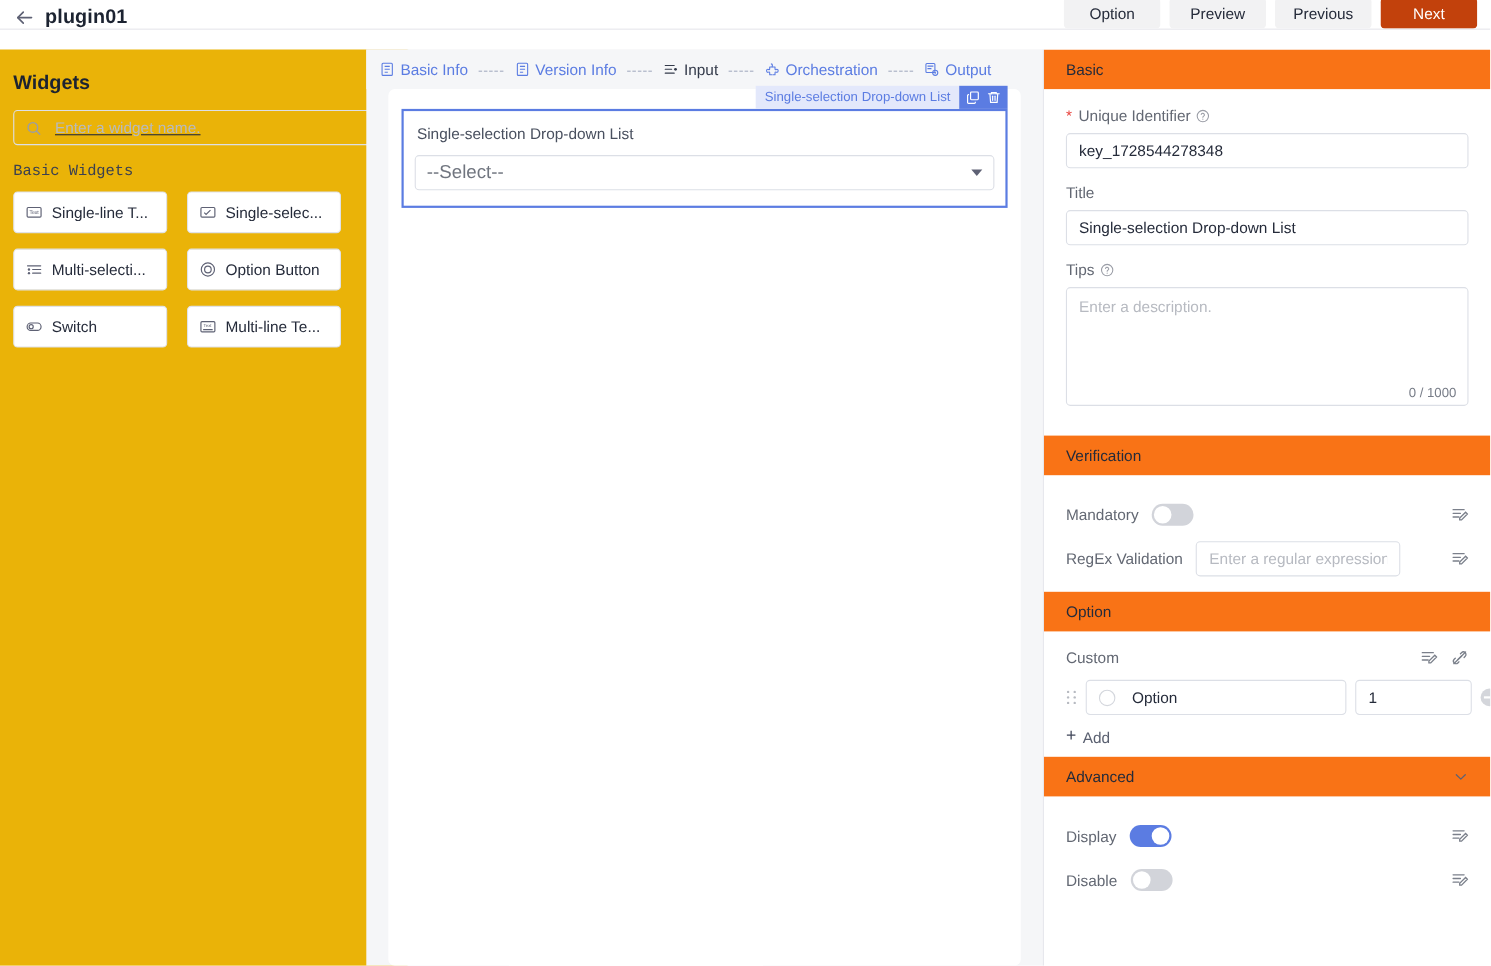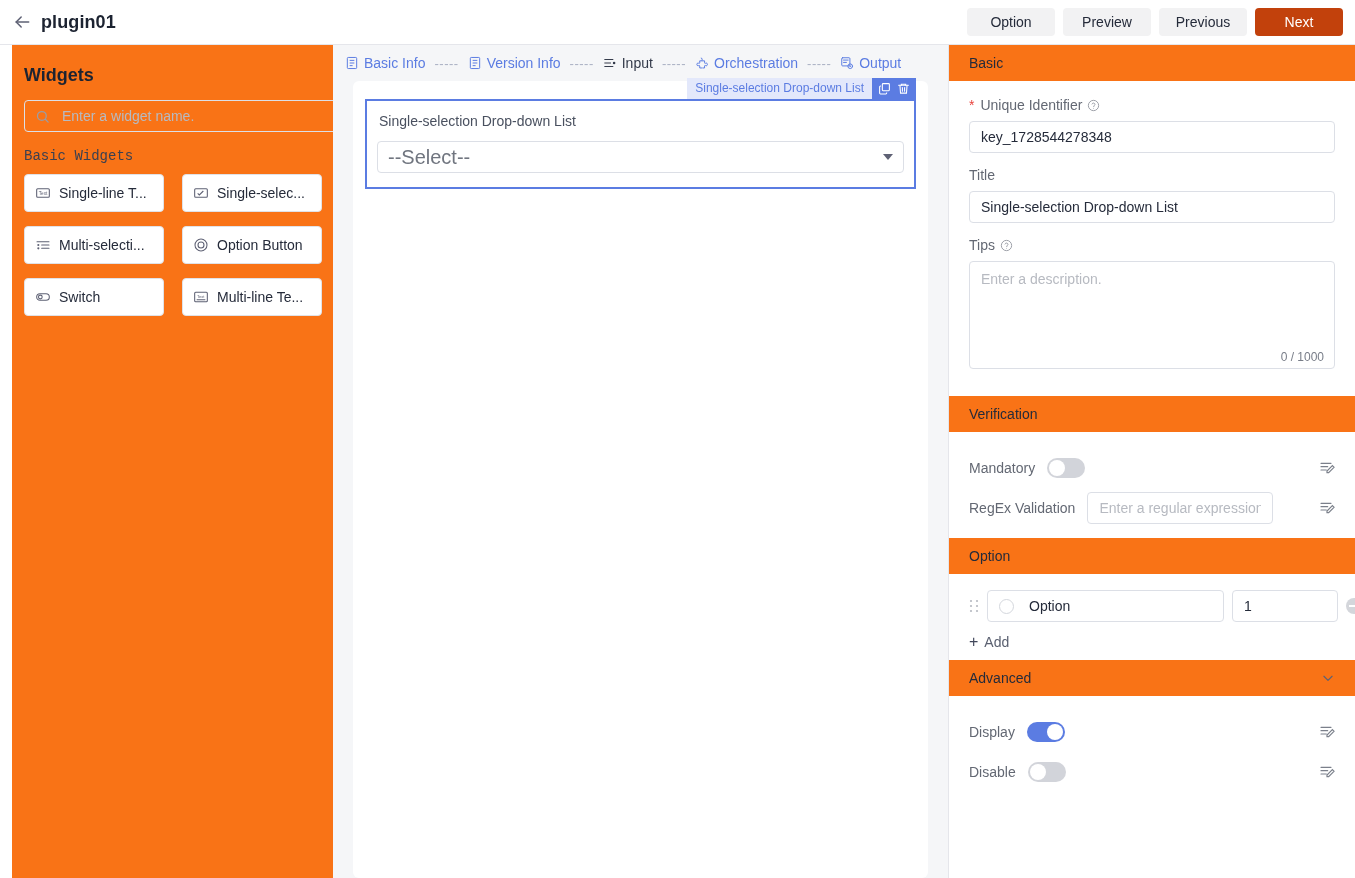--- a/index.html
+++ b/index.html
@@ -9,57 +9,58 @@
     background: #ffffff;
     font-family: "Liberation Sans", sans-serif;
     font-size: 14px;
     color: #252b3a;
     overflow: hidden;
   }
   .app { position: relative; width: 1355px; height: 878px; }
 
   
   .topbar {
-    position: absolute; top: 0; left: 0; width: 1355px; height: 45px;
+    position: absolute; top: 0; left: 0; width: 1355px; height: 27px;
     background: #fff; border-bottom: 1px solid #e5e6eb;
-    display: flex; align-items: center;
+    display: flex; align-items: flex-end;
   }
   .back-wrap { display: flex; align-items: center; padding-left: 12px; gap: 9px; }
   .back-icon { width: 20px; height: 20px; color: #5e6174; display: block; }
   .page-title { font-size: 18px; font-weight: bold; color: #1c2331; letter-spacing: 0.1px; }
   .topbar-actions {
     margin-left: auto; display: flex; align-items: center; gap: 8px; padding-right: 12px;
   }
   .btn {
     height: 28px; min-width: 88px; padding: 0 14px;
     border-radius: 4px; border: 1px solid transparent;
     font-size: 14px; line-height: 26px; text-align: center;
     background: #f2f2f3; color: #252b3a; cursor: pointer;
     font-family: "Liberation Sans", sans-serif;
   }
   .btn.primary { background: #c2410c; color: #fff; }
 
   
   .sidebar {
-    position: absolute; top: 45px; left: 12px; width: 371px; height: 833px;
-    background: #f97316; border-right: 1px solid #e5e6eb; padding: 0 12px;
+    position: absolute; top: 45px; left: 0; width: 371px; height: 833px;
+    background: #eab308; border-right: 1px solid #e5e6eb; padding: 0 12px;
   }
   .sidebar h2 {
     margin: 0; padding: 20px 0 14px 0;
     font-size: 18px; font-weight: bold; color: #1c2331;
   }
   .search-box {
     position: relative; height: 32px; border: 1px solid #dcdfe6;
     border-radius: 4px; display: flex; align-items: center; padding: 0 10px;
   }
   .search-icon { width: 15px; height: 15px; color: #9a9da6; flex: none; }
   .search-input {
     border: 0; outline: none; flex: 1; margin-left: 10px;
     font-size: 14px; color: #252b3a; background: transparent;
     font-family: "Liberation Sans", sans-serif;
+    text-decoration: underline;
   }
   .search-input::placeholder { color: #b7bac1; }
   .group-label { margin: 16px 0 10px 0; font-size: 14px; color: #3d4košice; color:#3b4050;font-family:Liberation Mono, monospace; }
   .widget-grid { display: flex; flex-wrap: wrap; gap: 14px 18px; }
   .widget-card {
     width: 140px; height: 38px; border: 1px solid #e0e2e7; border-radius: 4px;
     background: #fff; display: flex; align-items: center; gap: 8px;
     padding: 0 10px; cursor: grab; overflow: hidden;
   }
   .widget-card .wi { width: 16px; height: 16px; flex: none; color: #5e6174; }
@@ -97,21 +98,21 @@
     background: #5b7ce2; display: flex; align-items: center; gap: 6px; padding: 0 6px;
   }
   .badge-tools svg { width: 13px; height: 13px; color: #fff; cursor: pointer; }
   .widget-box {
     border: 2px solid #5b7ce2; background: #fff; padding: 12px 10px 14px 10px;
   }
   .widget-label { font-size: 14px; color: #49505f; margin: 0 0 12px 2px; }
   .select-ctl {
     height: 32px; border: 1px solid #dcdfe6; border-radius: 4px;
     display: flex; align-items: center; padding: 0 10px;
-    font-size: 20px; color: #70757f; cursor: pointer;
+    font-size: 17px; color: #70757f; cursor: pointer;
   }
   .caret { margin-left: auto; width: 0; height: 0;
     border-left: 5px solid transparent; border-right: 5px solid transparent;
     border-top: 6px solid #5e6174; }
 
   
   .right {
     position: absolute; top: 45px; left: 948px; width: 407px; height: 833px;
     background: #fff; border-left: 1px solid #e5e6eb; overflow: hidden;
   }
@@ -452,20 +453,37 @@
             <line x1="3" y1="15" x2="11" y2="15"></line>
           <path d="M20 8.5l-8 8V19h2.5l8-8z"></path>
         </svg>
       </div>
     </div>
 
     <div class="sec-header">
       <span>Option</span>
     </div>
     <div class="sec-body">
+      <div class="custom-row">
+        <span class="ttl">Custom</span>
+        <span class="icons">
+          <svg class="edit-icon" viewBox="0 0 24 24" fill="none" stroke="currentColor" stroke-width="1.8" stroke-linecap="round">
+            <line x1="3" y1="5" x2="18" y2="5"></line>
+              <line x1="3" y1="10" x2="13" y2="10"></line>
+              <line x1="3" y1="15" x2="11" y2="15"></line>
+            <path d="M20 8.5l-8 8V19h2.5l8-8z"></path>
+          </svg>
+          <svg class="link-icon" viewBox="0 0 24 24" fill="none" stroke="currentColor" stroke-width="1.8" stroke-linecap="round">
+            <path d="M9.5 14.5l5-5"></path>
+            <path d="M13 6.5l1.5-1.5a3.5 3.5 0 0 1 5 5L18 11.5"></path>
+            <path d="M11 17.5L9.5 19a3.5 3.5 0 0 1-5-5L6 12.5"></path>
+            <line x1="4" y1="20" x2="20" y2="4"></line>
+          </svg>
+        </span>
+      </div>
 
       <div class="opt-row">
         <svg class="drag-dots" viewBox="0 0 10 16" fill="currentColor">
           <circle cx="2" cy="3" r="1.1"></circle>
             <circle cx="8" cy="3" r="1.1"></circle>
           <circle cx="2" cy="8" r="1.1"></circle>
             <circle cx="8" cy="8" r="1.1"></circle>
           <circle cx="2" cy="13" r="1.1"></circle>
             <circle cx="8" cy="13" r="1.1"></circle>
         </svg>

